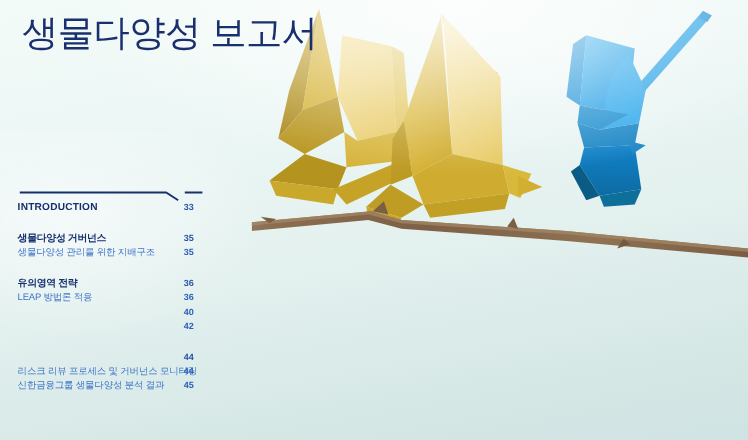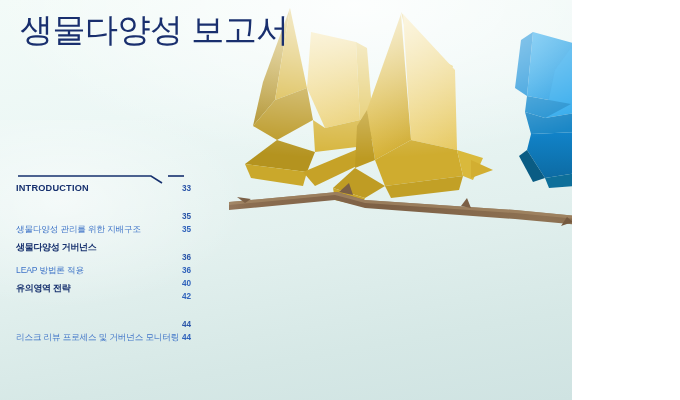--- a/index.html
+++ b/index.html
@@ -2,21 +2,21 @@
 <html><head>
 <meta charset="utf-8">
 <style>
   html, body {
     margin: 0;
     padding: 0;
     background: #ffffff;
   }
   #page {
     position: relative;
-    width: 572px;
+    width: 680px;
     height: 400px;
     overflow: hidden;
     font-family: "Liberation Sans", "DejaVu Sans", sans-serif;
     background: linear-gradient(170deg, #f3fbf8 0%, #ecf7f5 28%, #e2f0ee 58%, #d6e8e6 82%, #cfe3e2 100%);
   }
   
   #bg-bloom {
     position: absolute;
     left: 0; top: 0; right: 0; height: 230px;
     background: radial-gradient(ellipse 520px 220px at 62% 2%, rgba(255,255,255,0.85) 0%, rgba(255,255,255,0.0) 70%);
@@ -73,33 +73,32 @@
     position: absolute;
     left: 0;
     top: 0;
     font-size: 8.6px;
     line-height: 13px;
     color: #3f74c8;
     letter-spacing: -0.15px;
   }
   .toc-page {
     position: absolute;
-    left: 166px;
+    left: 151px;
     top: 0;
     font-size: 8.2px;
     line-height: 13px;
     font-weight: bold;
     color: #2f62bb;
   }
   .toc-row.head .toc-label {
     font-weight: bold;
     color: #16306e;
     font-size: 9px;
     letter-spacing: -0.3px;
-    margin-top: 31px;
   }
   .toc-row.head .toc-page { color: #2a55a8; }
   .toc-row.intro .toc-label {
     font-weight: bold;
     color: #16306e;
     font-size: 9.2px;
     letter-spacing: 0.2px;
   }
   .toc-row.intro .toc-page { color: #2a55a8; }
   .gap-lg { height: 13px; }
@@ -271,16 +270,20 @@
     <div class="gap-lg"></div>
 
     <div class="toc-block">
       <div class="toc-row head">
         <span class="toc-page">44</span>
       </div>
       <div class="toc-row">
         <span class="toc-label">리스크 리뷰 프로세스 및 거버넌스 모니터링</span>
         <span class="toc-page">44</span>
       </div>
+      <div class="toc-row">
+        <span class="toc-label">신한금융그룹 생물다양성 분석 결과</span>
+        <span class="toc-page">45</span>
+      </div>
     </div>
 
   </div>
 </div>
 
 </body></html>

